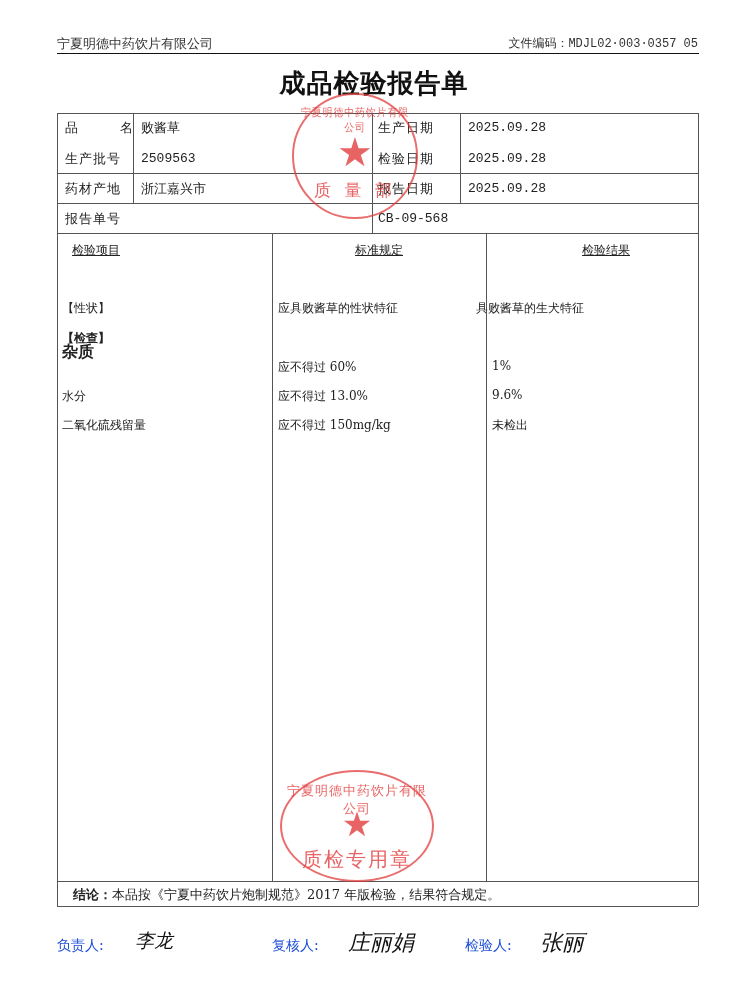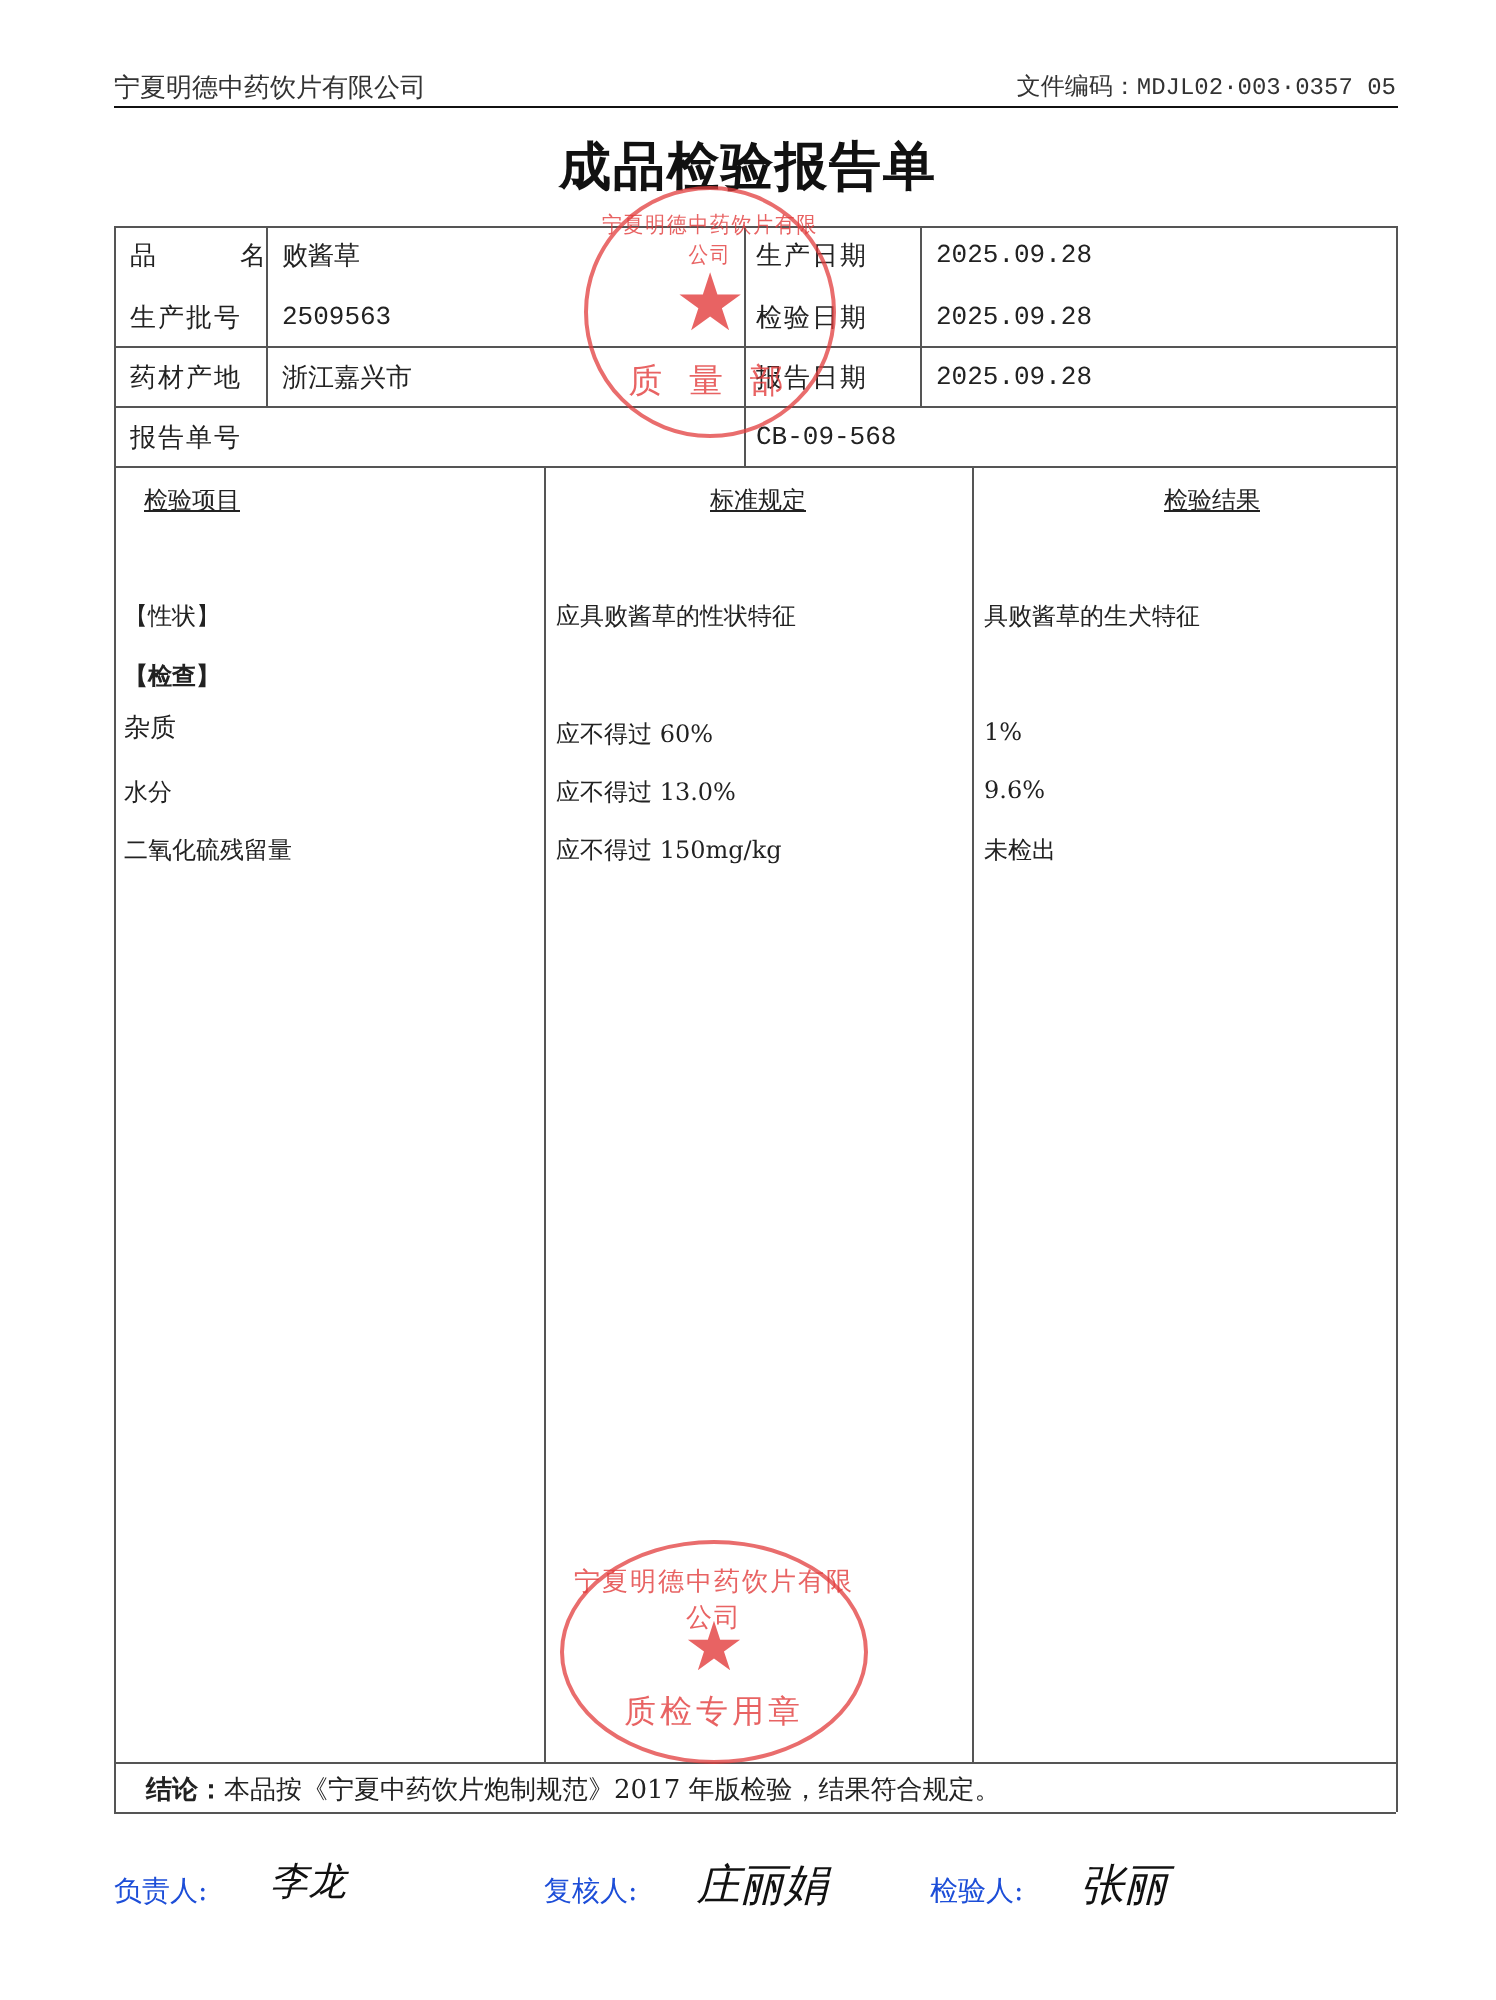--- a/index.html
+++ b/index.html
@@ -85,27 +85,27 @@
 <div class="cell-text" style="left:378px; top:180px; letter-spacing:1px;">报告日期</div>
 <div class="cell-text mono" style="left:468px; top:181px;">2025.09.28</div>
 
 <div class="cell-text ul" style="left:72px; top:242px; font-size:12px;">检验项目</div>
 <div class="cell-text ul" style="left:272px; width:214px; text-align:center; top:242px; font-size:12px;">标准规定</div>
 <div class="cell-text ul" style="left:486px; width:184px; text-align:center; top:242px; font-size:12px;padding-left:28px;">检验结果</div>
 
 <div>
   <div class="cell-text" style="left:62px; top:300px; font-size:12px;">【性状】</div>
   <div class="cell-text" style="left:278px; top:300px; font-size:12px;">应具败酱草的性状特征</div>
-  <div class="cell-text" style="left:492px; top:300px; font-size:12px;">具败酱草的生犬特征</div>
+  <div class="cell-text" style="left:476px; top:300px; font-size:12px;">具败酱草的生犬特征</div>
 </div>
 <div>
   <div class="cell-text" style="left:62px; top:330px; font-size:12px;font-weight:bold;">【检查】</div>
 </div>
 <div>
-  <div class="cell-text" style="left:62px; top:355px; font-size:13px;">杂质</div>
+  <div class="cell-text" style="left:62px; top:342px; font-size:16px;font-weight:bold;">杂质</div>
   <div class="cell-text" style="left:278px; top:359px; font-size:12px;">应不得过 60%</div>
   <div class="cell-text" style="left:492px; top:359px; font-size:12px;">1%</div>
 </div>
 <div>
   <div class="cell-text" style="left:62px; top:388px; font-size:12px;">水分</div>
   <div class="cell-text" style="left:278px; top:388px; font-size:12px;">应不得过 13.0%</div>
   <div class="cell-text" style="left:492px; top:388px; font-size:12px;">9.6%</div>
 </div>
 <div>
   <div class="cell-text" style="left:62px; top:417px; font-size:12px;">二氧化硫残留量</div>
@@ -119,21 +119,21 @@
 
 <div class="stamp stamp-top">
   <div class="arc" style="top:10px; font-size:11px; transform:scaleX(0.9);">宁夏明德中药饮片有限公司</div>
   <div class="star" style="top:34px; font-size:40px;">★</div>
   <div class="bottom-txt" style="top:84px;">质 量 部</div>
 </div>
 
 <div class="stamp stamp-bottom">
   <div class="arc" style="top:10px; font-size:13px;">宁夏明德中药饮片有限公司</div>
   <div class="star" style="top:32px; font-size:34px;">★</div>
-  <div class="bottom-txt" style="top:74px; font-size:16px; letter-spacing:2px;">质检专用章</div>
+  <div class="bottom-txt" style="top:74px; font-size:20px; letter-spacing:2px;">质检专用章</div>
 </div>
 
 <div class="sig-label" style="left:57px;">负责人:</div>
 <div class="sig" style="left:135px; font-size:19px;">李龙</div>
 
 <div class="sig-label" style="left:272px;">复核人:</div>
 <div class="sig" style="left:348px;">庄丽娟</div>
 
 <div class="sig-label" style="left:465px;">检验人:</div>
 <div class="sig" style="left:540px;">张丽</div>

